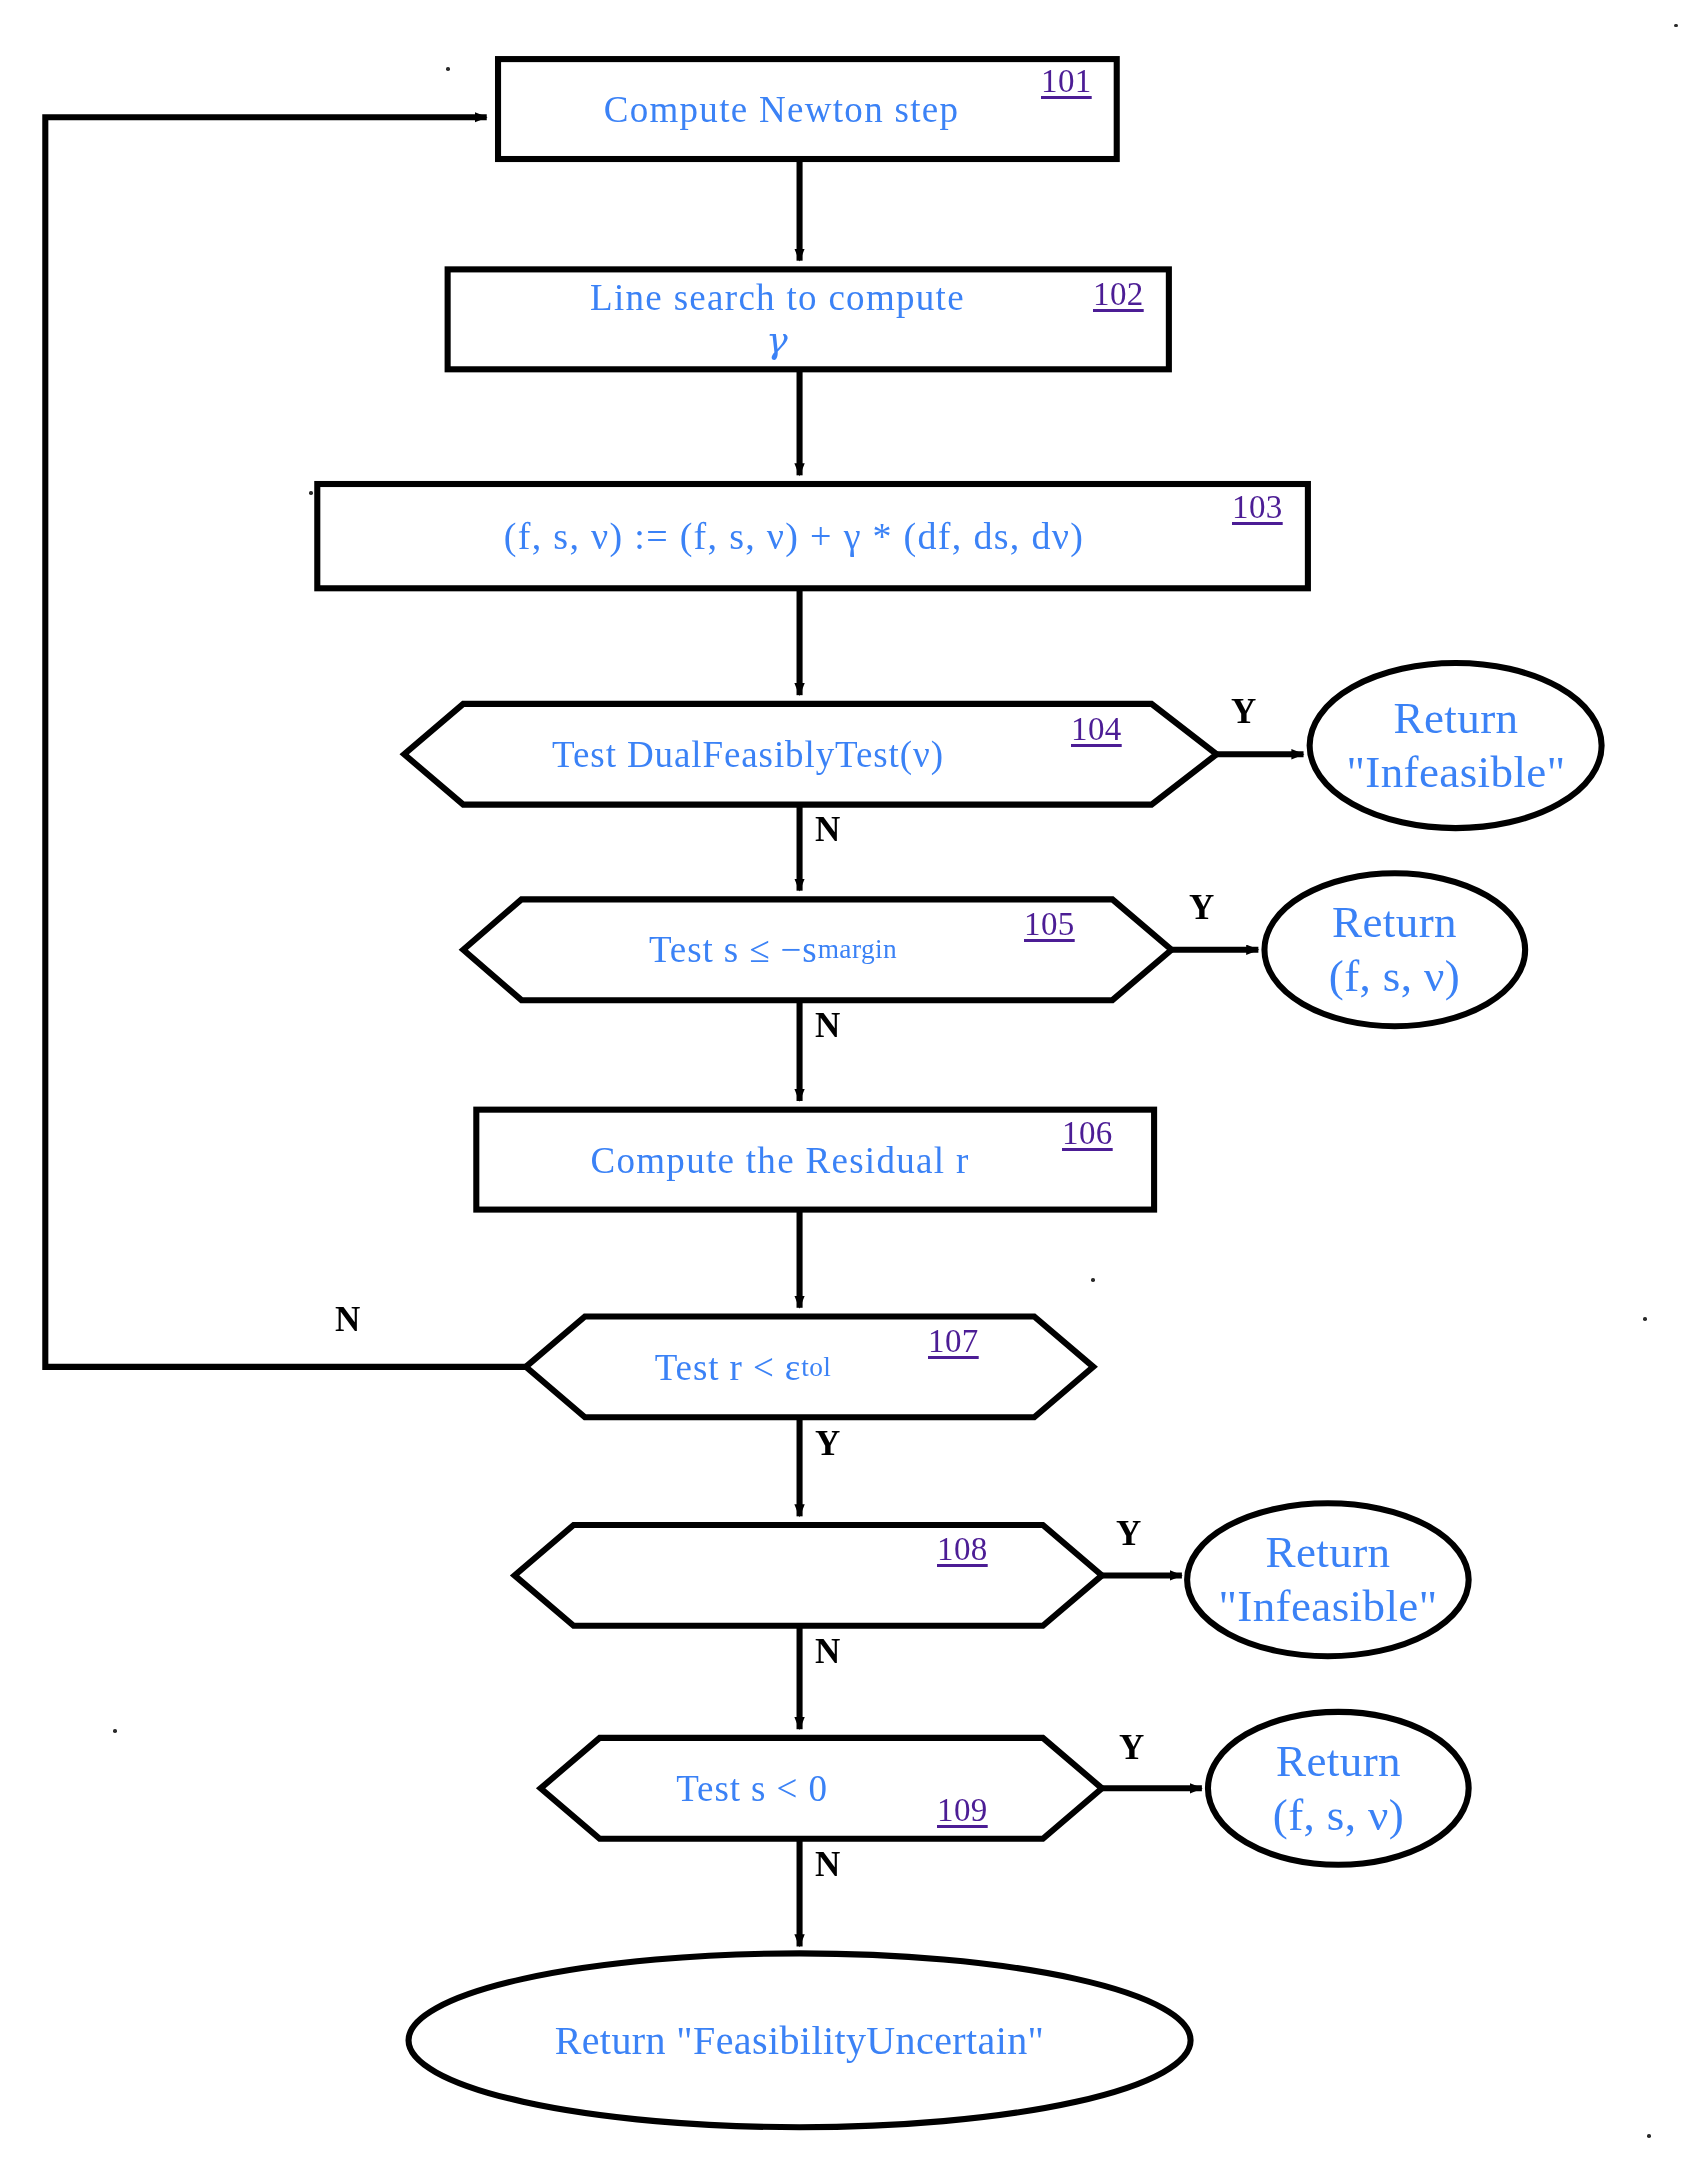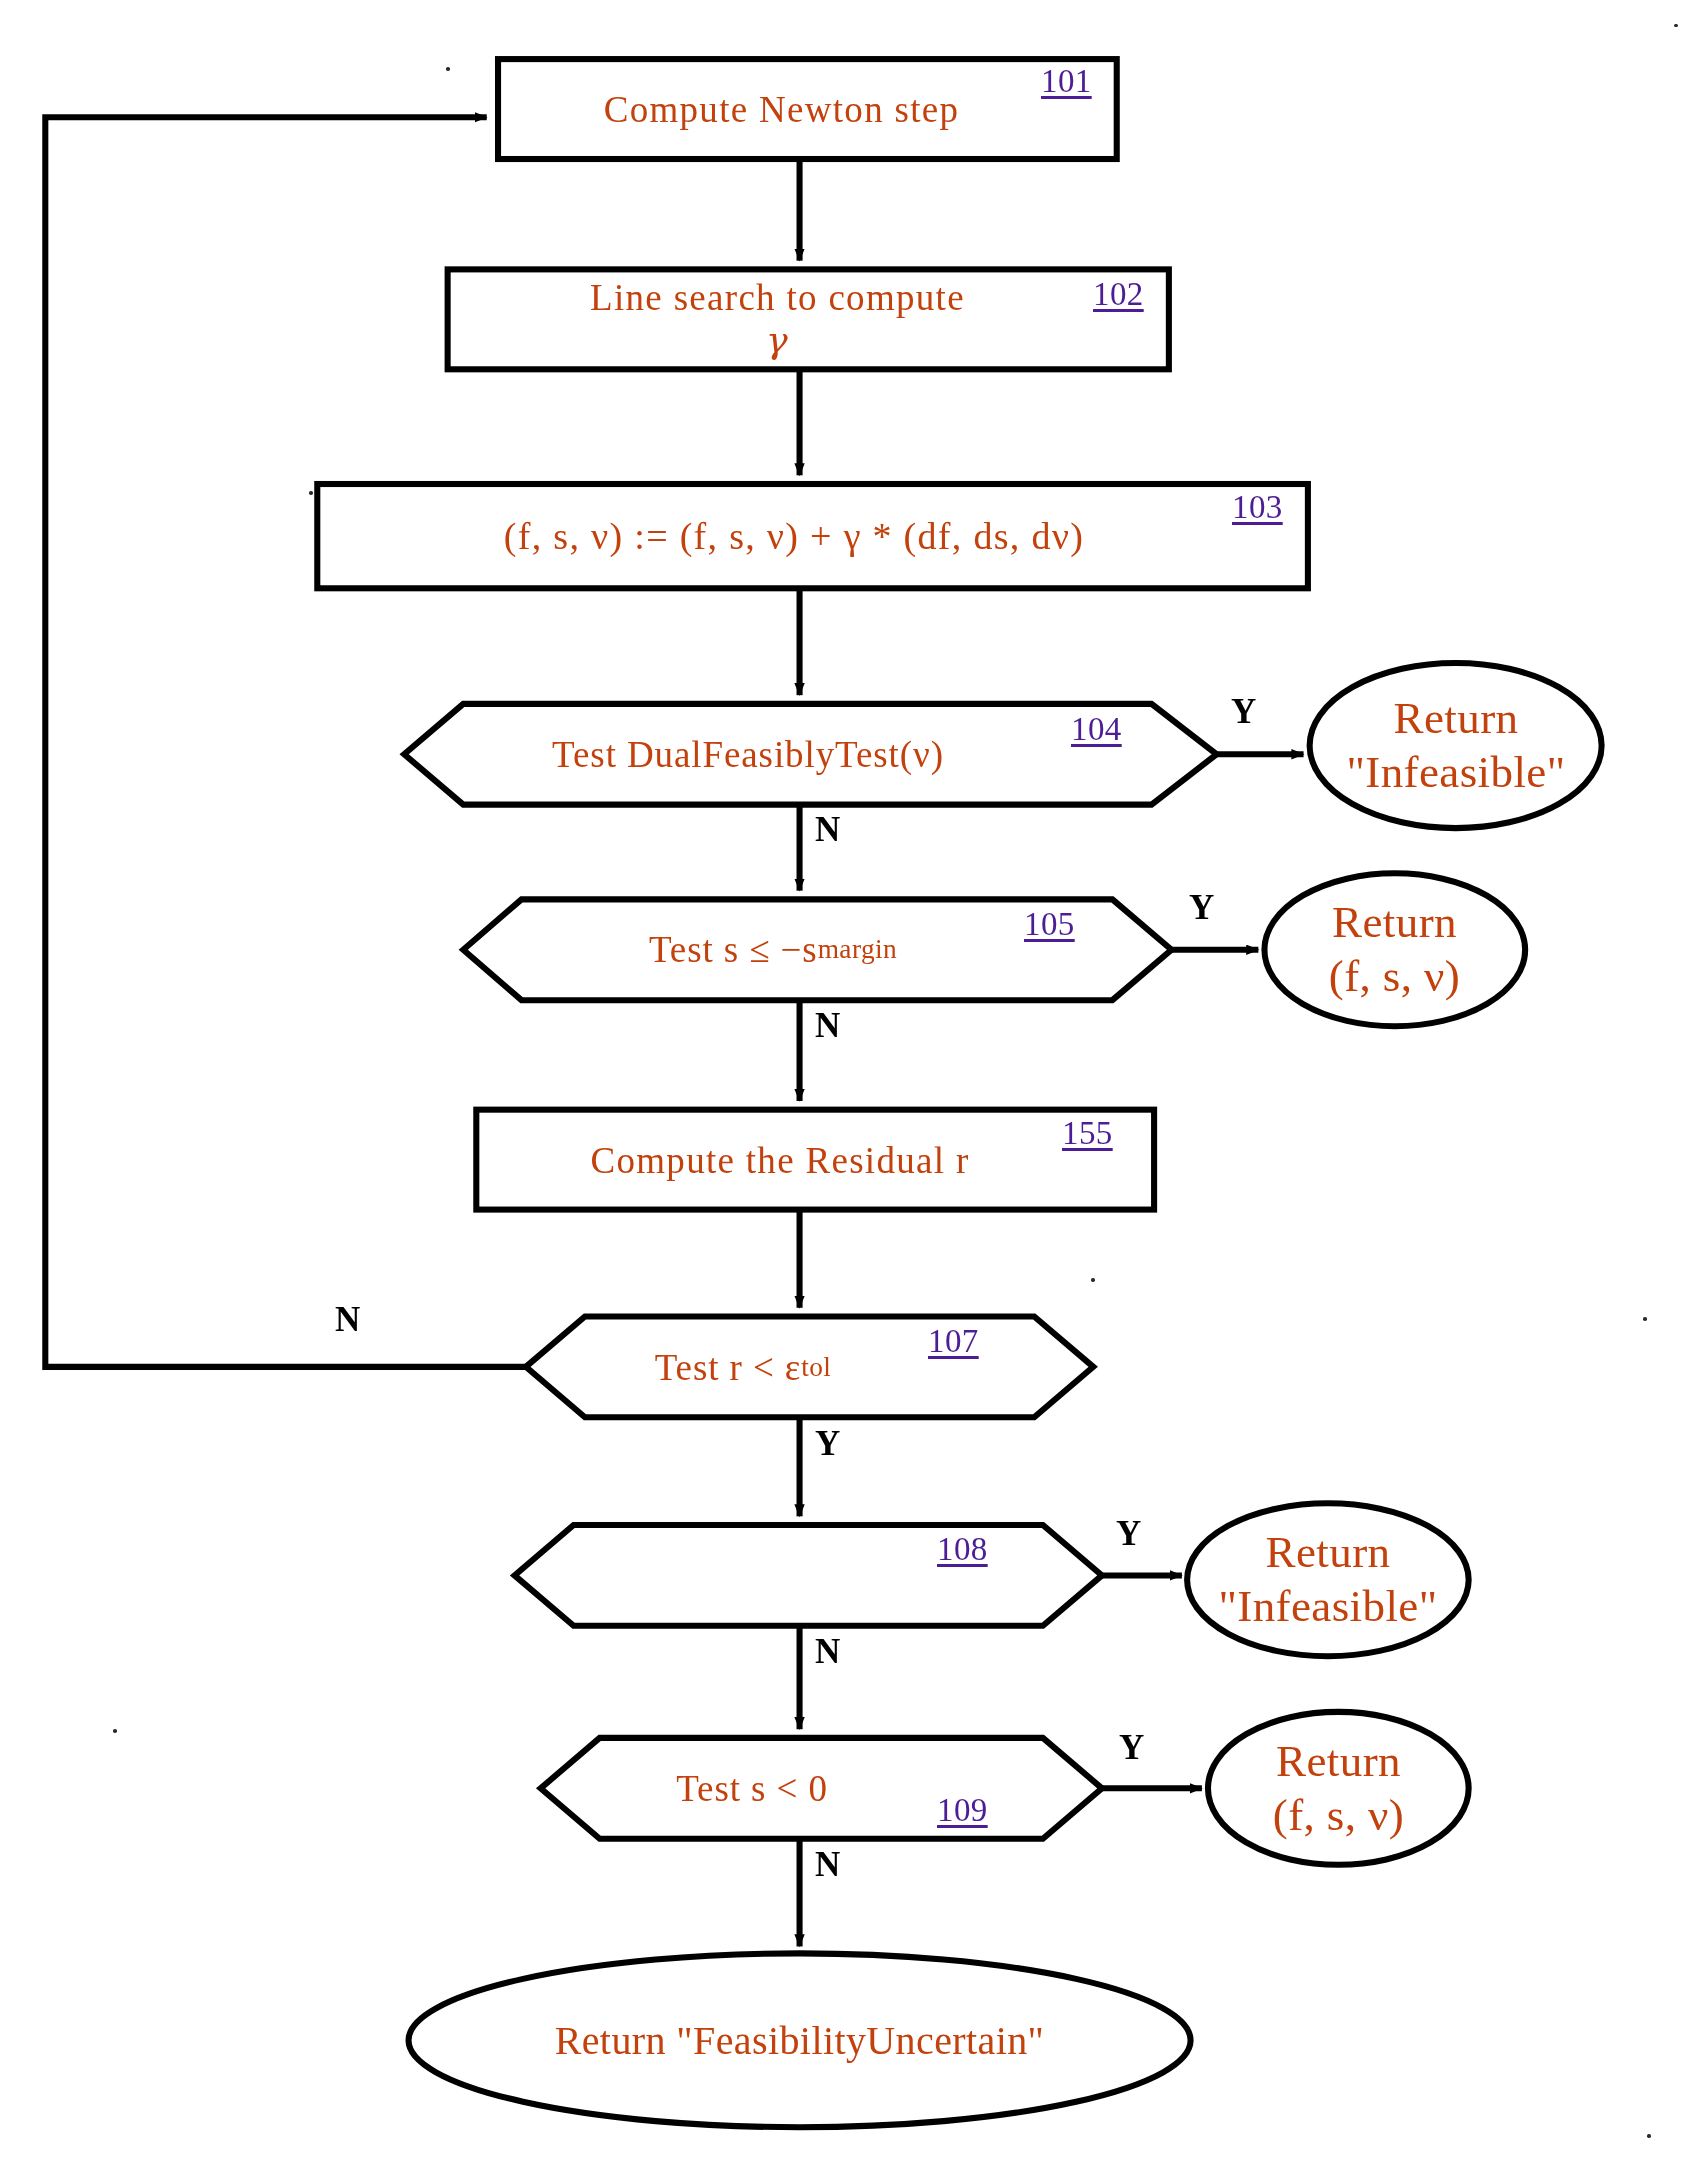--- a/index.html
+++ b/index.html
@@ -24,21 +24,21 @@
     top: 0;
     width: 1706px;
     height: 2175px;
   }
   .node-text {
     position: absolute;
     display: flex;
     align-items: center;
     justify-content: center;
     text-align: center;
-    color: #c2410c;
+    color: #3b82f6;
     font-family: "Liberation Serif", "DejaVu Serif", serif;
     white-space: nowrap;
     pointer-events: none;
   }
   .proc-text {
     font-size: 37px;
     letter-spacing: 1.3px;
   }
   .dec-text {
     font-size: 37px;
@@ -169,21 +169,21 @@
   <div class="node-text dec-text" style="left:435px; top:704px; width:626px; height:101px;">Test DualFeasiblyTest(ν)</div>
   <div class="ref-num" style="left:1071px; top:711px;">104</div>
 
   <div class="node-text dec-text" style="left:495px; top:899px; width:556px; height:101px;">
     <span>Test s ≤ −s</span>
       <span class="sub">margin</span>
   </div>
   <div class="ref-num" style="left:1024px; top:906px;">105</div>
 
   <div class="node-text proc-text" style="left:491px; top:1110px; width:578px; height:100px;">Compute the Residual r</div>
-  <div class="ref-num" style="left:1062px; top:1115px;">155</div>
+  <div class="ref-num" style="left:1062px; top:1115px;">106</div>
 
   <div class="node-text dec-text" style="left:556px; top:1317px; width:374px; height:101px;">
     <span>Test r &lt; ε</span>
       <span class="sub">tol</span>
   </div>
   <div class="ref-num" style="left:928px; top:1323px;">107</div>
 
   <div class="ref-num" style="left:937px; top:1531px;">108</div>
 
   <div class="node-text dec-text" style="left:574px; top:1738px; width:356px; height:101px;">Test s &lt; 0</div>

